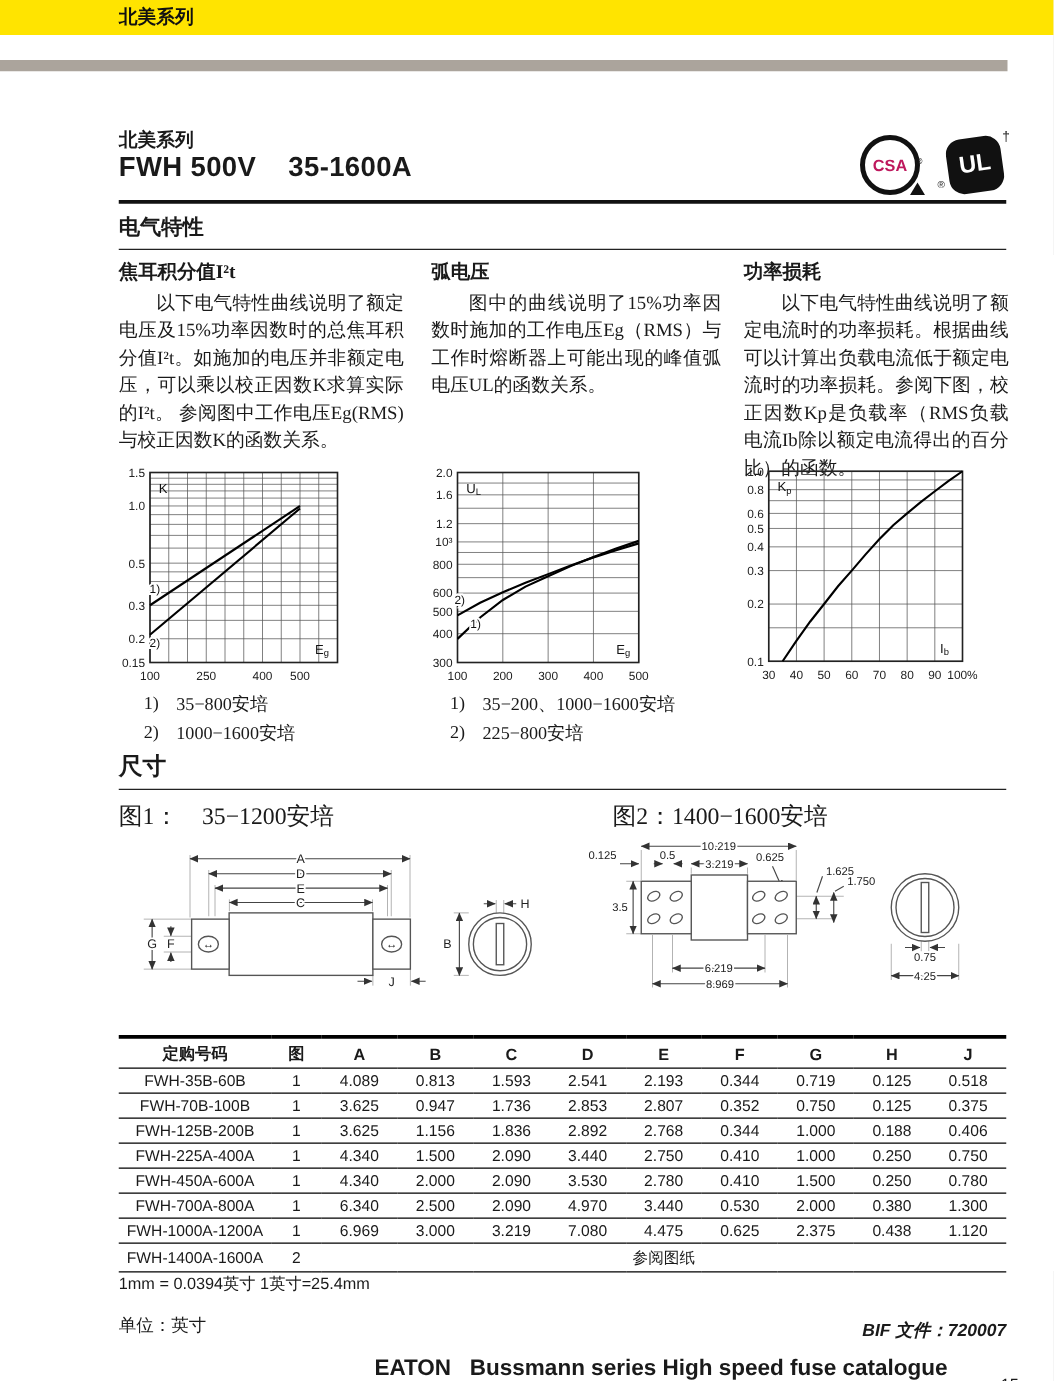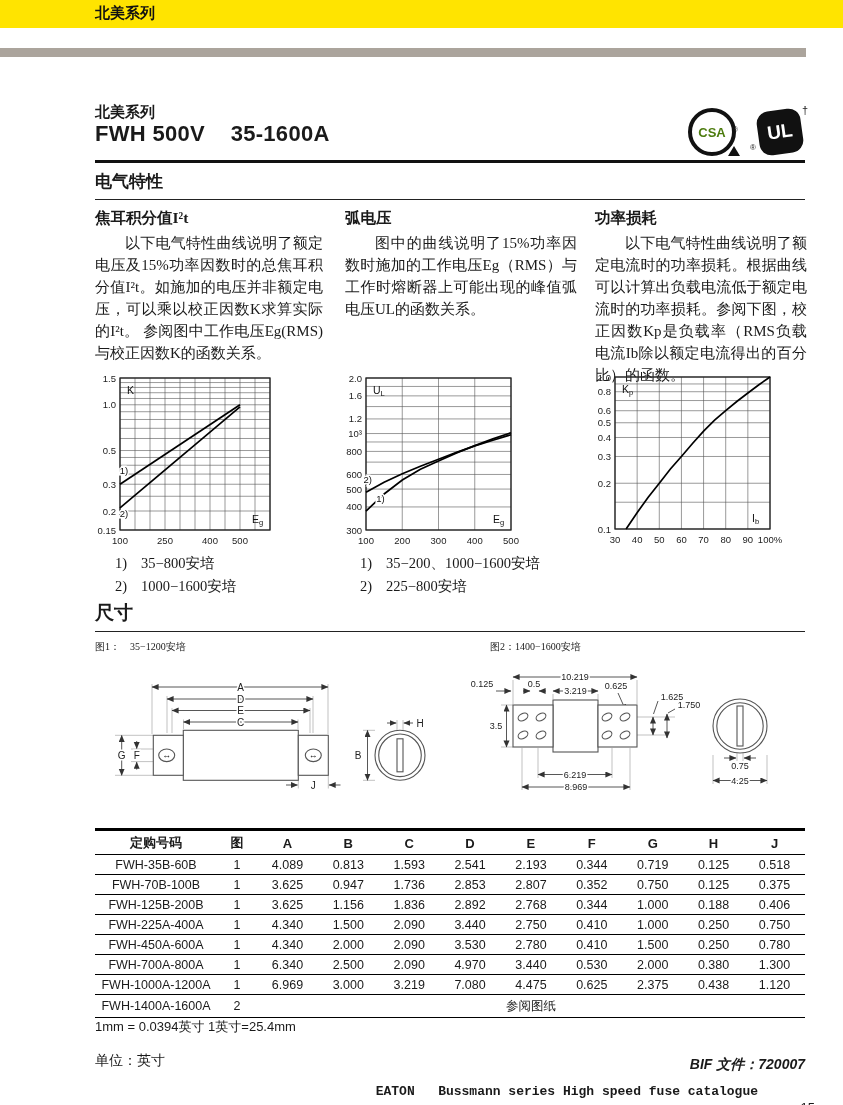--- a/index.html
+++ b/index.html
@@ -20,47 +20,47 @@
   .chart{width:212px;height:182px;}
   .gl{stroke:#555;stroke-width:0.6;}
   .plotborder{fill:none;stroke:#222;stroke-width:1.3;}
   .tick{font-family:"Liberation Sans",sans-serif;font-size:9.5px;fill:#222;}
   .curve{fill:none;stroke:#000;stroke-width:1.7;}
   .slabel{font-family:"Liberation Sans",sans-serif;font-size:9.5px;fill:#111;paint-order:stroke;stroke:#fff;stroke-width:3px;text-anchor:middle;}
   .corner{font-family:"Liberation Sans",sans-serif;font-size:10.5px;fill:#111;}
   .legend{font-size:14.5px;}
   .legend .row{display:flex;height:23px;align-items:center;}
   .legend .n{width:26px;}
-  .caption{font-size:10px;white-space:pre;}
+  .caption{font-size:19px;white-space:pre;}
   
   .dl{stroke:#444;stroke-width:0.9;fill:none;}
   .xl{stroke:#999;stroke-width:0.6;}
   .shape{fill:#fff;stroke:#555;stroke-width:1.1;}
   .dimtext{font-family:"Liberation Sans",sans-serif;font-size:10px;fill:#222;text-anchor:middle;
            paint-order:stroke;stroke:#fff;stroke-width:3px;}
   .dimtext2{font-family:"Liberation Sans",sans-serif;font-size:9px;fill:#222;text-anchor:middle;
            paint-order:stroke;stroke:#fff;stroke-width:3px;}
   
   #spec-table{left:95px;top:828px;width:710px;border-collapse:collapse;
       font-family:"Liberation Sans",sans-serif;font-size:12.5px;border-top:3px solid #000;border-bottom:1.3px solid #000;}
   #spec-table th{border-bottom:1.6px solid #000;padding:3px 0 2px 0;text-align:center;font-size:13px;}
   #spec-table td{border-bottom:1.3px solid #000;padding:2.5px 0;text-align:center;}
   #spec-table .part{text-align:center;width:122px;}
   #spec-table .figcol{width:40px;}
   #spec-table th.part{font-family:"Liberation Serif",serif;}
   .units-note{left:95px;top:1052px;font-size:14px;}
   .conv-note{left:95px;top:1018px;font-family:"Liberation Sans",sans-serif;font-size:13px;}
   .bif{right:38px;top:1056px;font-family:"Liberation Sans",sans-serif;font-weight:bold;font-style:italic;font-size:14px;}
-  .footer-line{right:85px;top:1084px;font-family:Liberation Mono, monospace;font-size:13px;font-weight:bold;margin-left:37px;}
+  .footer-line{right:85px;top:1084px;font-family:Liberation Sans, sans-serif;font-size:18px;font-weight:bold;margin-left:37px;}
   .pageno{right:28px;top:1084px;font-family:"Liberation Sans",sans-serif;font-size:13px;margin-top:16px;}
   
   .certs{left:688px;top:106px;width:120px;height:52px;display:flex;align-items:center;gap:14px;}
   .csa-wrap{position:relative;width:48px;height:48px;}
   .csa-circle{width:40px;height:40px;border:4px solid #111;border-radius:50%;display:flex;align-items:center;justify-content:center;
-      font-family:"Liberation Sans",sans-serif;font-weight:bold;font-size:13px;color:#4d7c0f;}
+      font-family:"Liberation Sans",sans-serif;font-weight:bold;font-size:13px;color:#be185d;}
   .csa-reg{position:absolute;right:-2px;top:18px;font-size:7px;font-family:"Liberation Sans",sans-serif;}
   .csa-tri{position:absolute;right:-4px;bottom:0;width:0;height:0;border-left:6px solid transparent;border-right:6px solid transparent;border-bottom:10px solid #111;}
   .ul-wrap{position:relative;width:54px;height:48px;}
   .ul-box{position:absolute;left:8px;top:2px;width:44px;height:44px;background:#111;border-radius:12px;display:flex;align-items:center;justify-content:center;
       color:#fff;font-family:"Liberation Sans",sans-serif;font-weight:bold;font-size:19px;transform:rotate(-8deg);}
   .ul-reg{position:absolute;left:0;bottom:4px;font-size:8px;font-family:"Liberation Sans",sans-serif;}
   .ul-dag{position:absolute;right:-4px;top:-4px;font-size:11px;font-family:"Liberation Sans",sans-serif;}
 </style>
 </head>
 <body>

